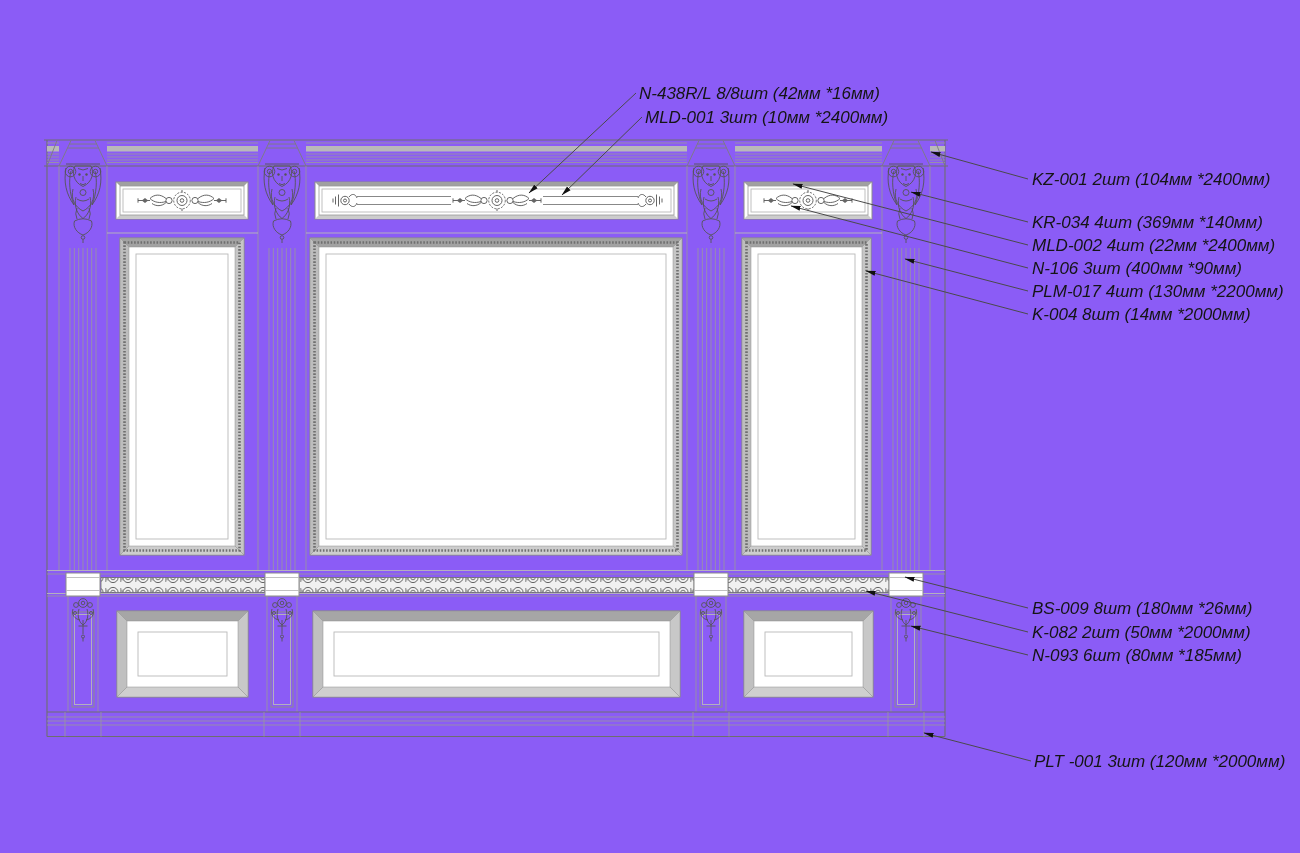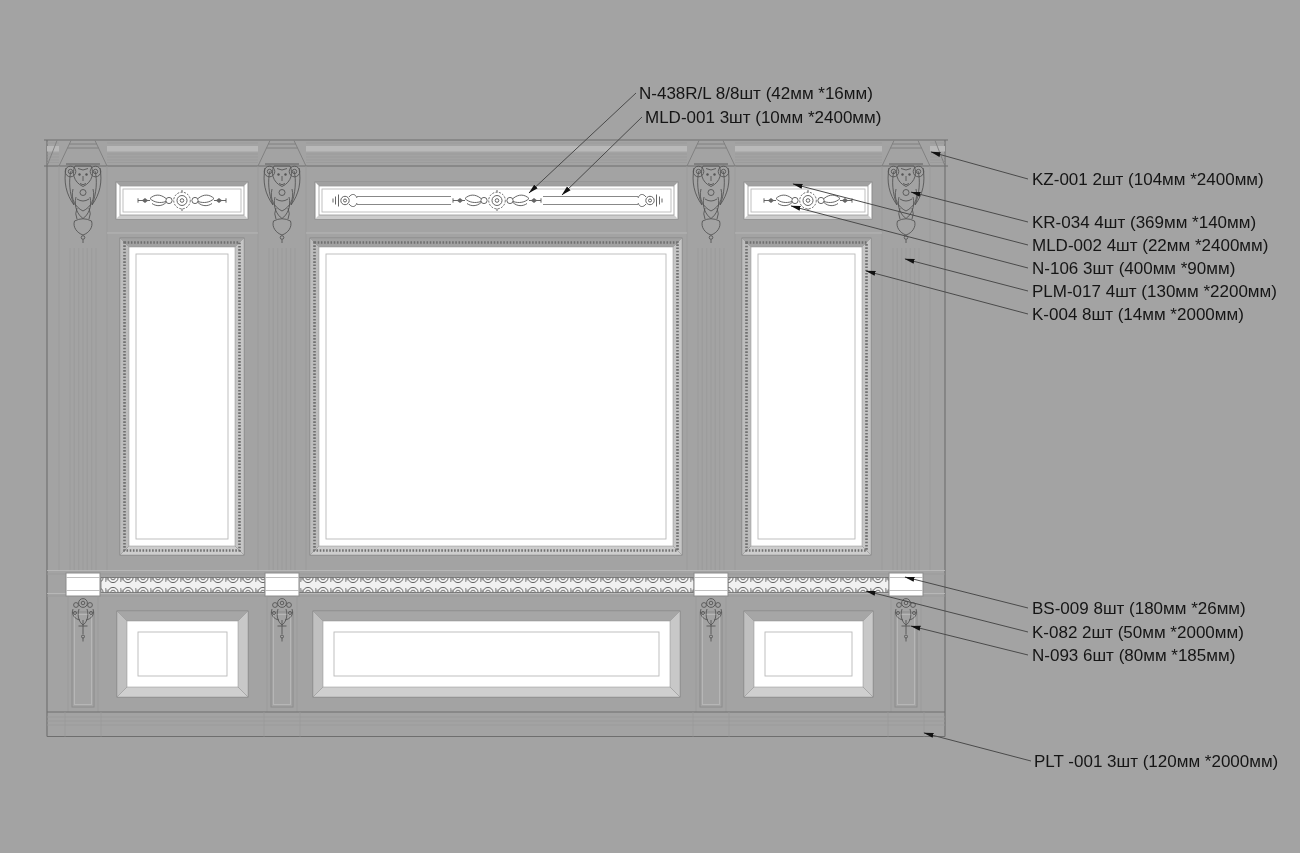--- a/index.html
+++ b/index.html
@@ -1,16 +1,16 @@
 <!DOCTYPE html>
 <html><head>
 <meta charset="utf-8">
 <style>
   html,body{margin:0;padding:0;background:#ffffff;}
-  .stage{position:relative;width:1300px;height:853px;background:#a3a3a3;overflow:hidden;}
+  .stage{position:relative;width:1300px;height:853px;background:#8b5cf6;overflow:hidden;font-style:italic;}
   svg{display:block;}
   .ln   {fill:none;stroke:#8c8c8c;stroke-width:1;}
   .lnd  {fill:none;stroke:#6e6e6e;stroke-width:1.1;}
   .lnl  {fill:none;stroke:#b9b9b9;stroke-width:0.9;}
   .lnm  {fill:none;stroke:#9a9a9a;stroke-width:0.8;}
   .orn  {fill:none;stroke:#555555;stroke-width:0.9;}
   .orn2 {fill:none;stroke:#6a6a6a;stroke-width:0.8;}
   .leader{fill:none;stroke:#4a4a4a;stroke-width:1;}
   .callout{font-family:"Liberation Sans",sans-serif;font-size:17px;fill:#151515;}
 </style>

